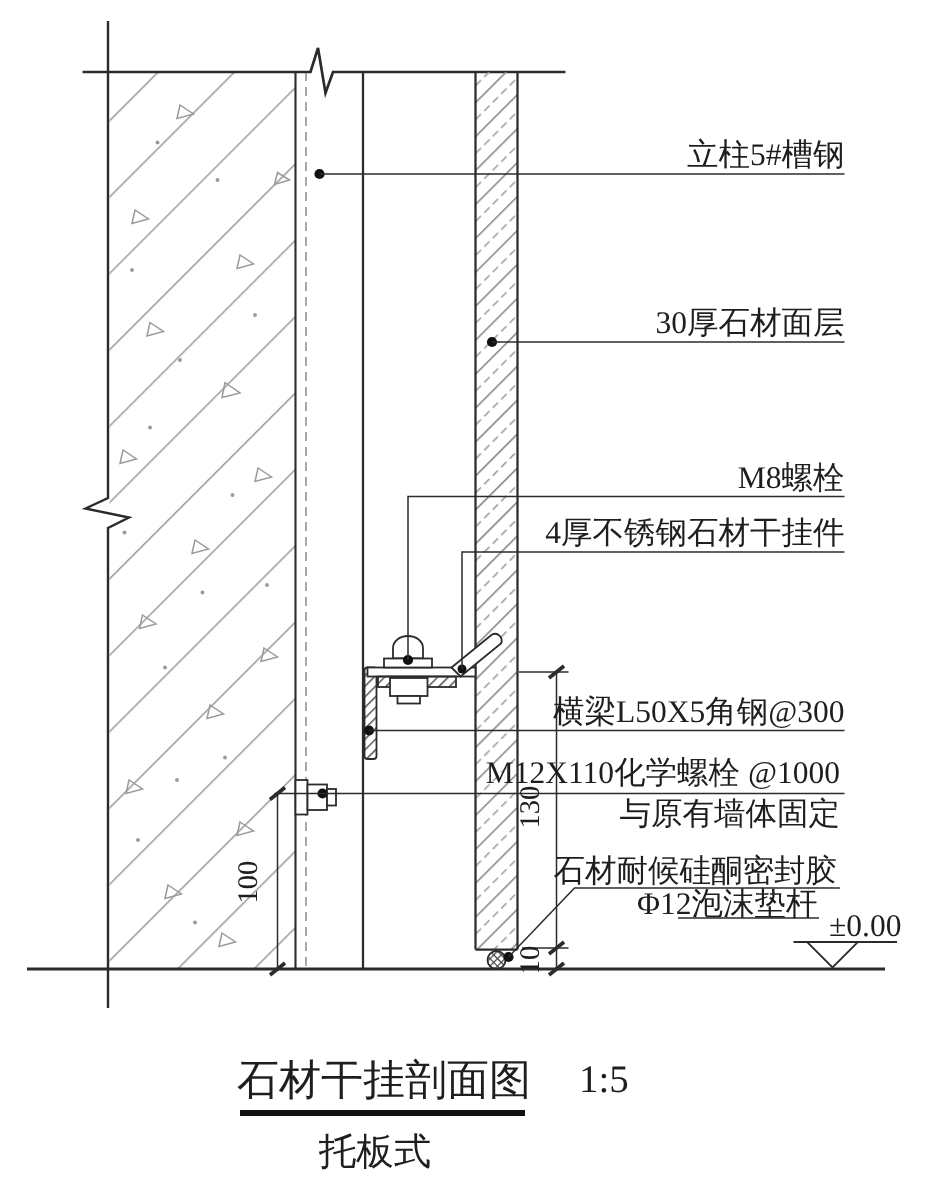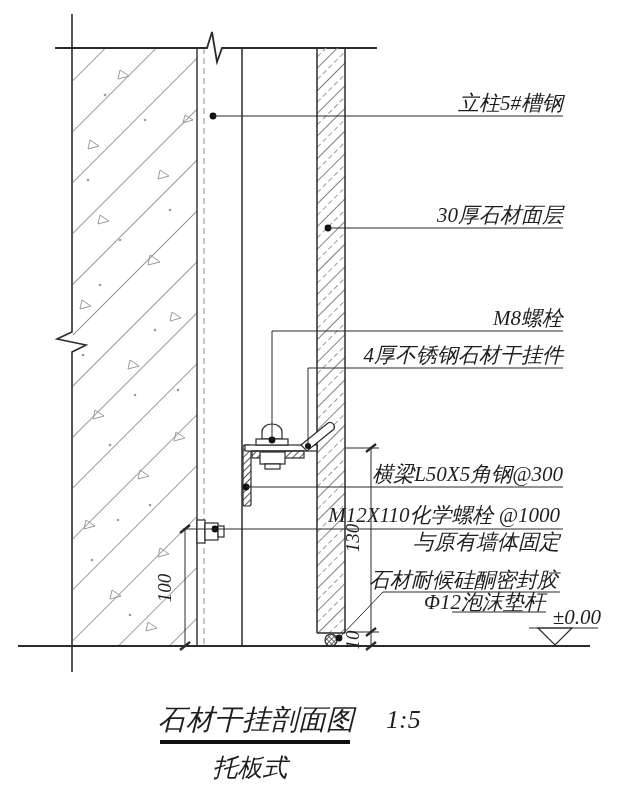--- a/index.html
+++ b/index.html
@@ -1,17 +1,17 @@
 <!DOCTYPE html>
 <html><head>
 <meta charset="utf-8">
 <style>
   html,body{margin:0;padding:0;background:#ffffff;}
   .canvas{position:relative;width:627px;height:800px;background:#ffffff;overflow:hidden;
-          font-family:"Liberation Serif", serif;font-style:italic;}
+          font-family:"Liberation Serif", serif;}
   svg{position:absolute;left:0;top:0;}
   svg text{fill:#1e1e1e;font-family:"Liberation Serif", serif;}
   .lbl{font-size:21px;}
   .dim{font-size:19px;}
   .ttl{font-size:28px;}
   .scale{font-size:26px;}
   .sub{font-size:25px;}
 </style>
 </head>
 <body>

